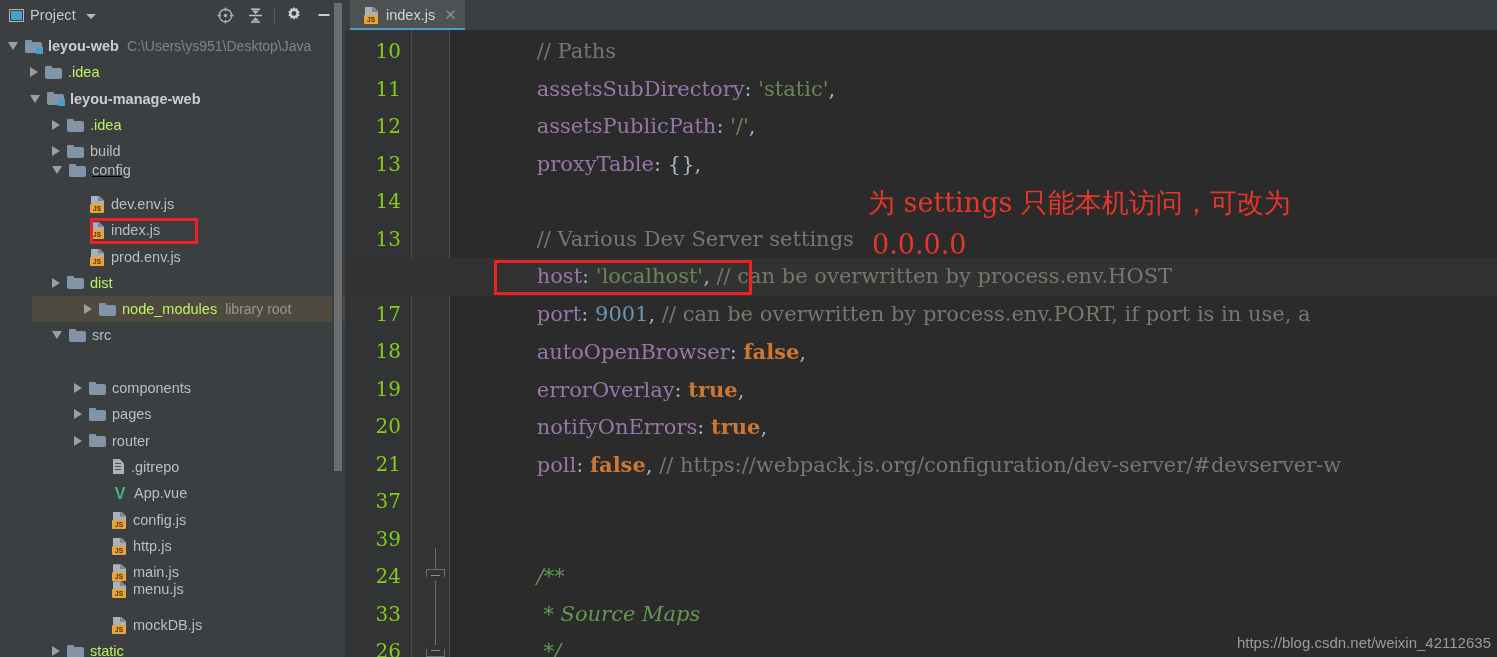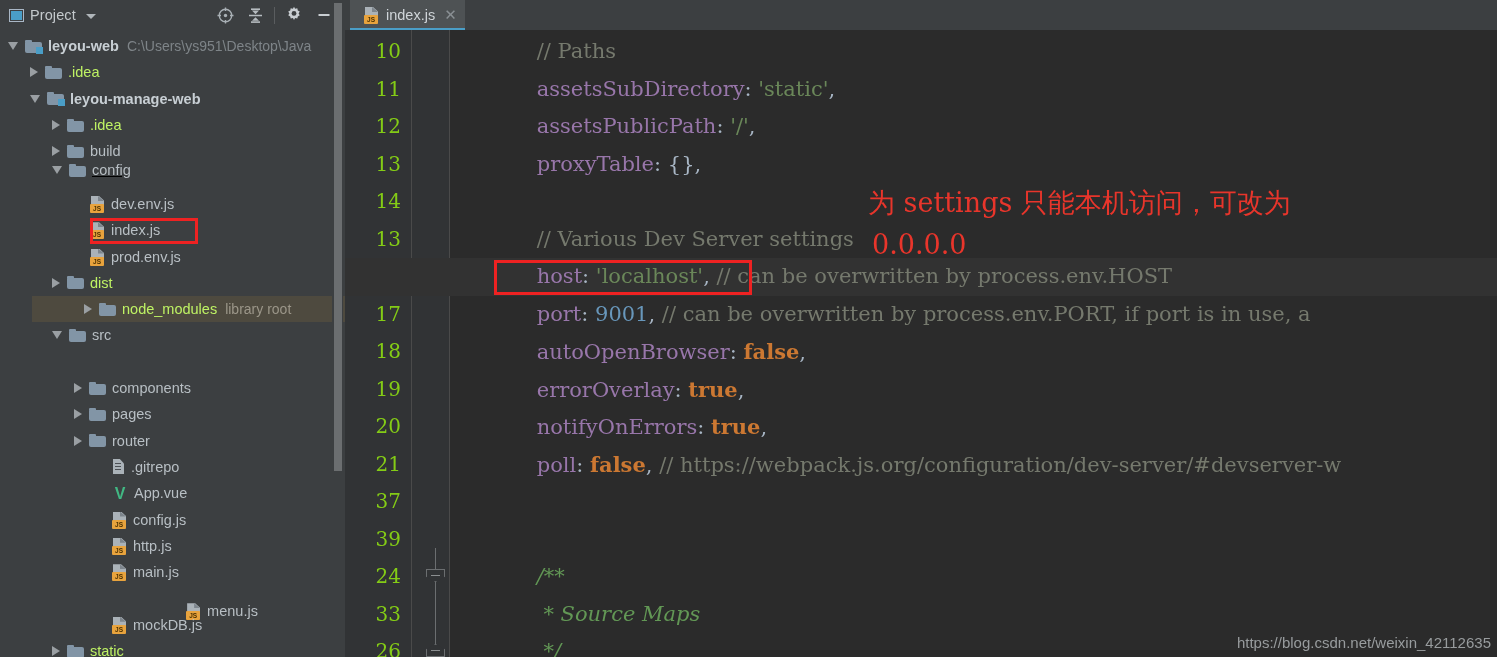--- a/index.html
+++ b/index.html
@@ -339,21 +339,21 @@
         <div class="row" style="top: 529px; position: absolute; left: 0px; width: 332px;">
           <span style="display: inline-block; width: 96px; flex: 0 0 auto;"></span>
           <span class="arrow none"></span>
           <span class="jsic">
             <span class="page"></span>
             <span class="fold2"></span>
             <span class="badge">JS</span>
           </span>
           <span class="lbl">main.js</span>
         </div>
-        <div class="row" style="top: 568px; position: absolute; left: 0px; width: 332px; justify-content: center;">
+        <div class="row" style="top: 546px; position: absolute; left: 0px; width: 332px;">
           <span style="display: inline-block; width: 96px; flex: 0 0 auto;"></span>
           <span class="arrow none"></span>
           <span class="jsic">
             <span class="page"></span>
             <span class="fold2"></span>
             <span class="badge">JS</span>
           </span>
           <span class="lbl">menu.js</span>
         </div>
         <div class="row" style="top: 581.6px; position: absolute; left: 0px; width: 332px;">

